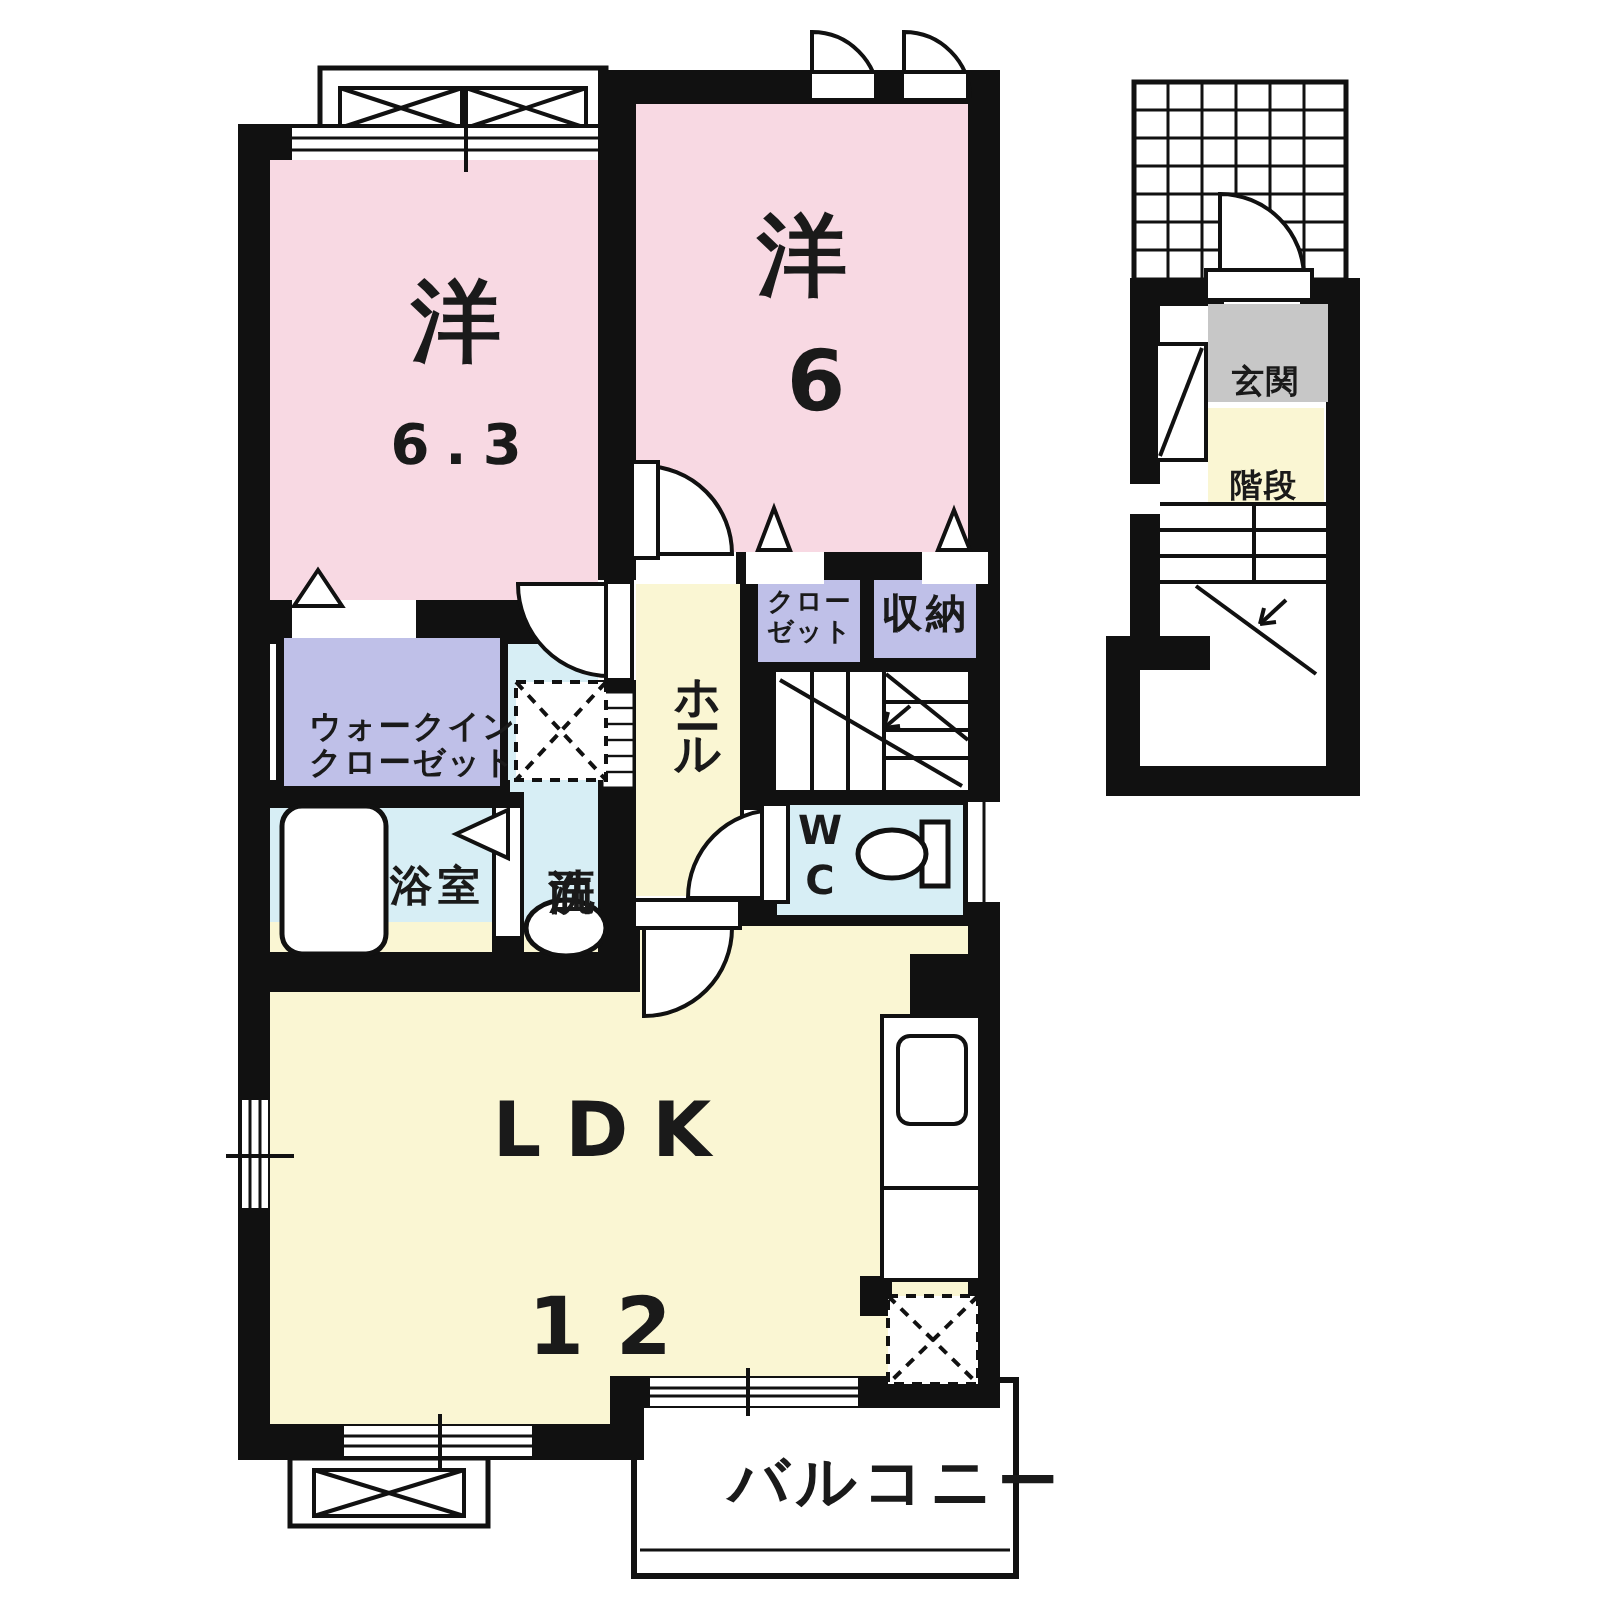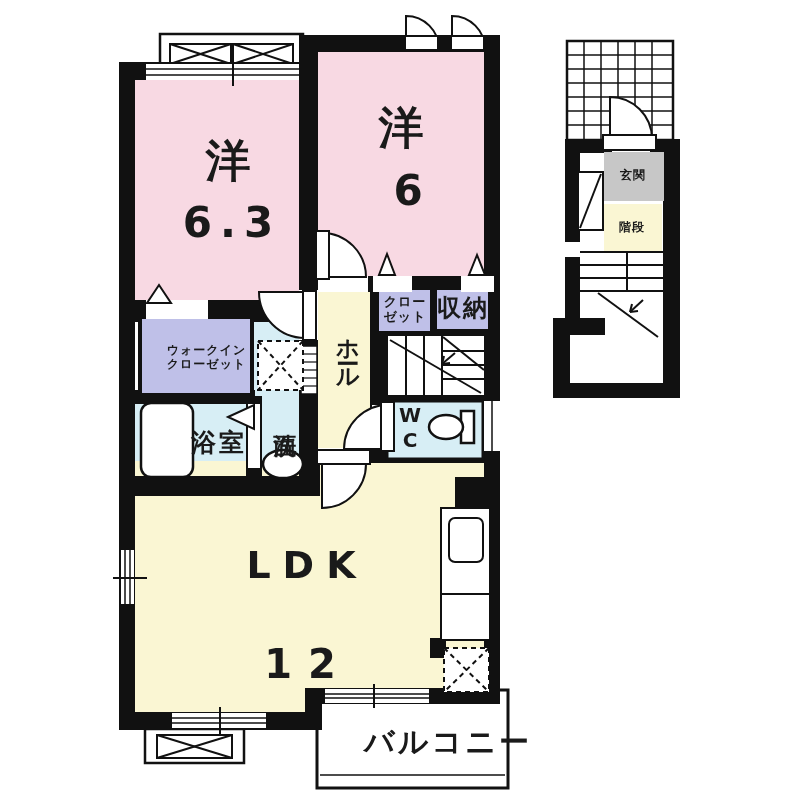--- a/index.html
+++ b/index.html
@@ -3,27 +3,27 @@
 <meta charset="utf-8">
 <style>
   html,body{margin:0;padding:0;background:#ffffff;}
   #stage{position:relative;width:800px;height:800px;background:#ffffff;overflow:hidden;
          font-family:"DejaVu Sans",sans-serif;color:#1a1a1a;}
   #plan-svg{position:absolute;left:0;top:0;}
   .lbl{position:absolute;transform:translate(-50%,-50%);white-space:nowrap;
        font-weight:bold;color:#1a1a1a;text-align:center;line-height:1.15;}
   .lbl.vert{writing-mode:vertical-rl;}
   .k46{font-size:45px;}
-  .n44{font-size:42px;letter-spacing:8px;}
+  .n44{font-size:28px;letter-spacing:8px;}
   .n44b{font-size:42px;}
-  .s19{font-size:12px;letter-spacing:1px;}
+  .s19{font-size:16px;letter-spacing:1px;margin-top:15px;}
   .s14{font-size:13px;letter-spacing:1px;}
-  .s20{font-size:24px;letter-spacing:2px;}
+  .s20{font-size:20px;letter-spacing:2px;font-family:Liberation Mono, monospace;}
   .s24{font-size:23px;letter-spacing:2px;}
-  .s26{font-size:25px;letter-spacing:3px;}
+  .s26{font-size:21px;letter-spacing:3px;}
   .ldk{font-size:38px;letter-spacing:12px;}
   .num12{font-size:40px;letter-spacing:16px;}
   .balc{font-size:30px;letter-spacing:3px;margin-left:24px;}
   .wc{font-size:20px;line-height:1.25;}
 </style>
 </head>
 <body>
 
 <div id="stage">
 

